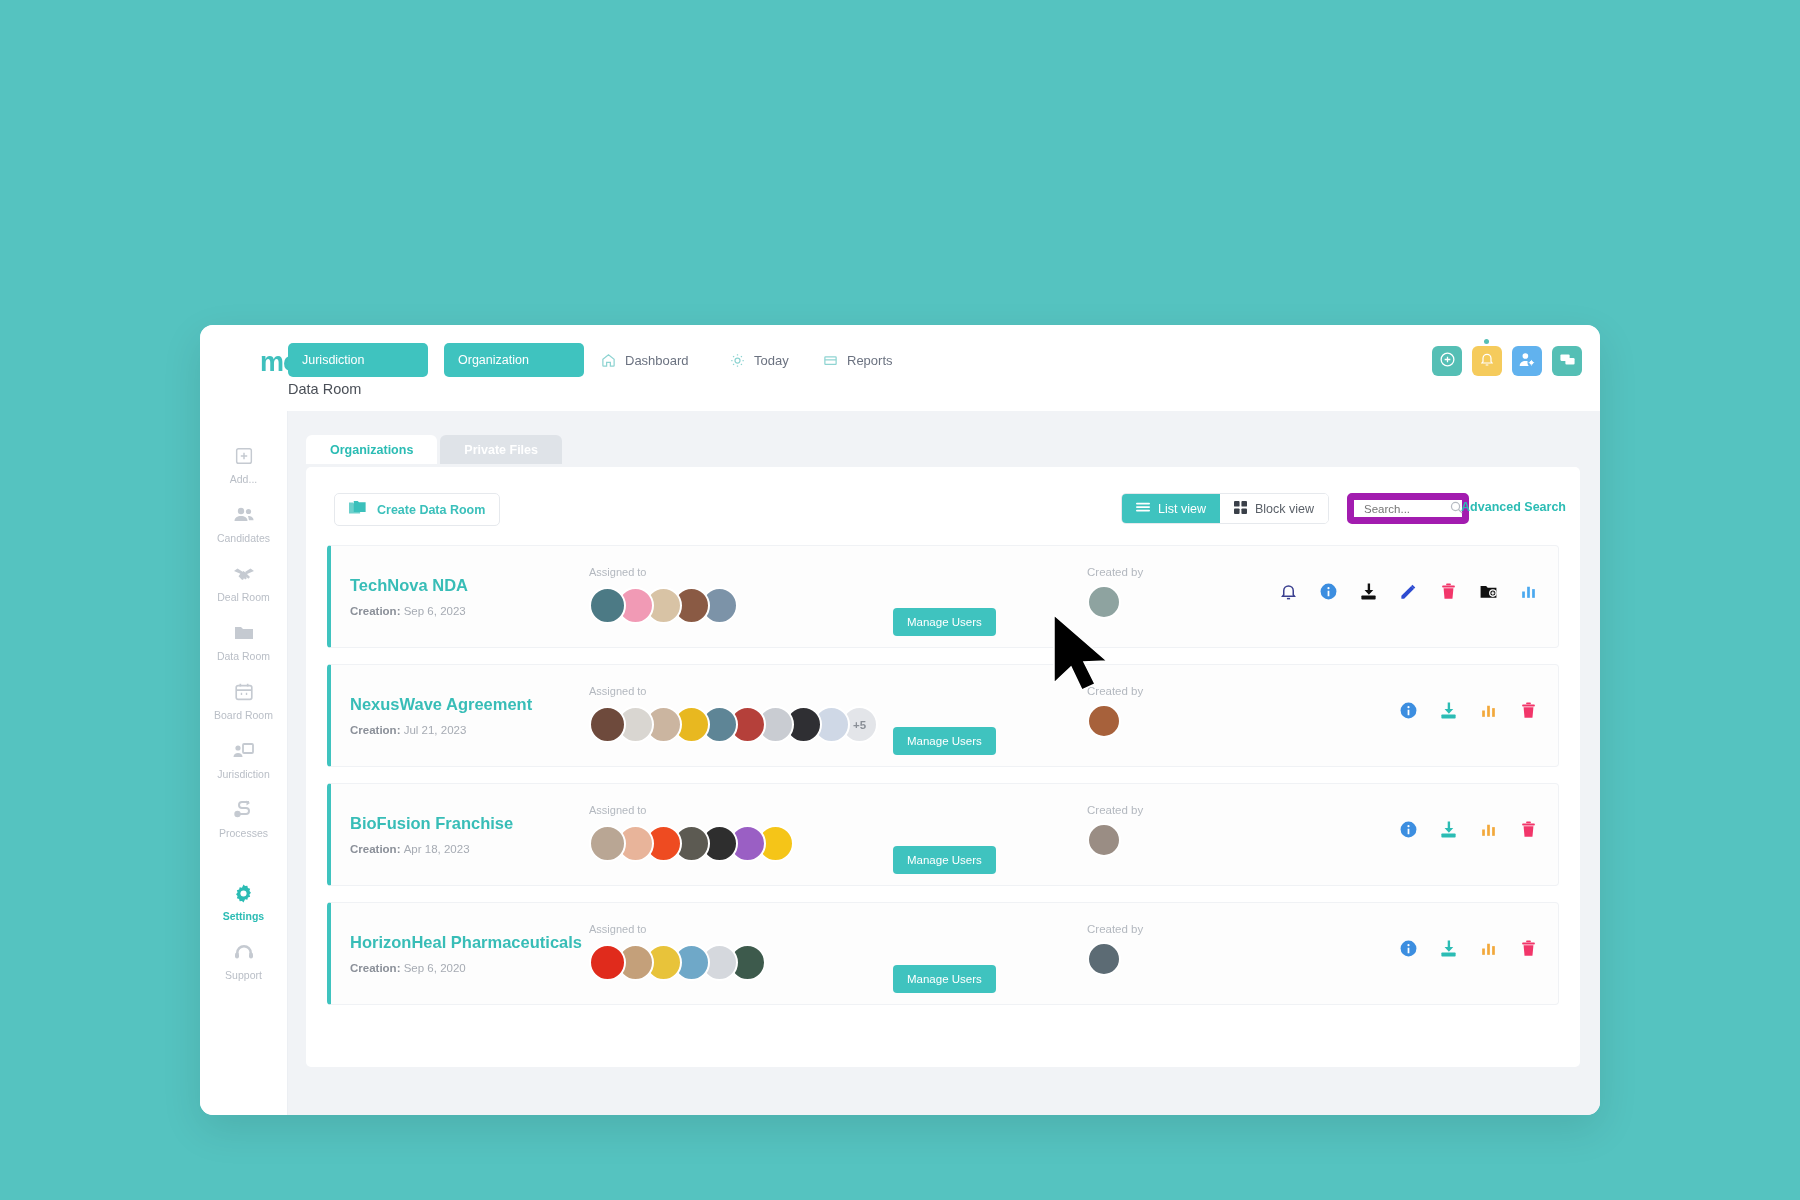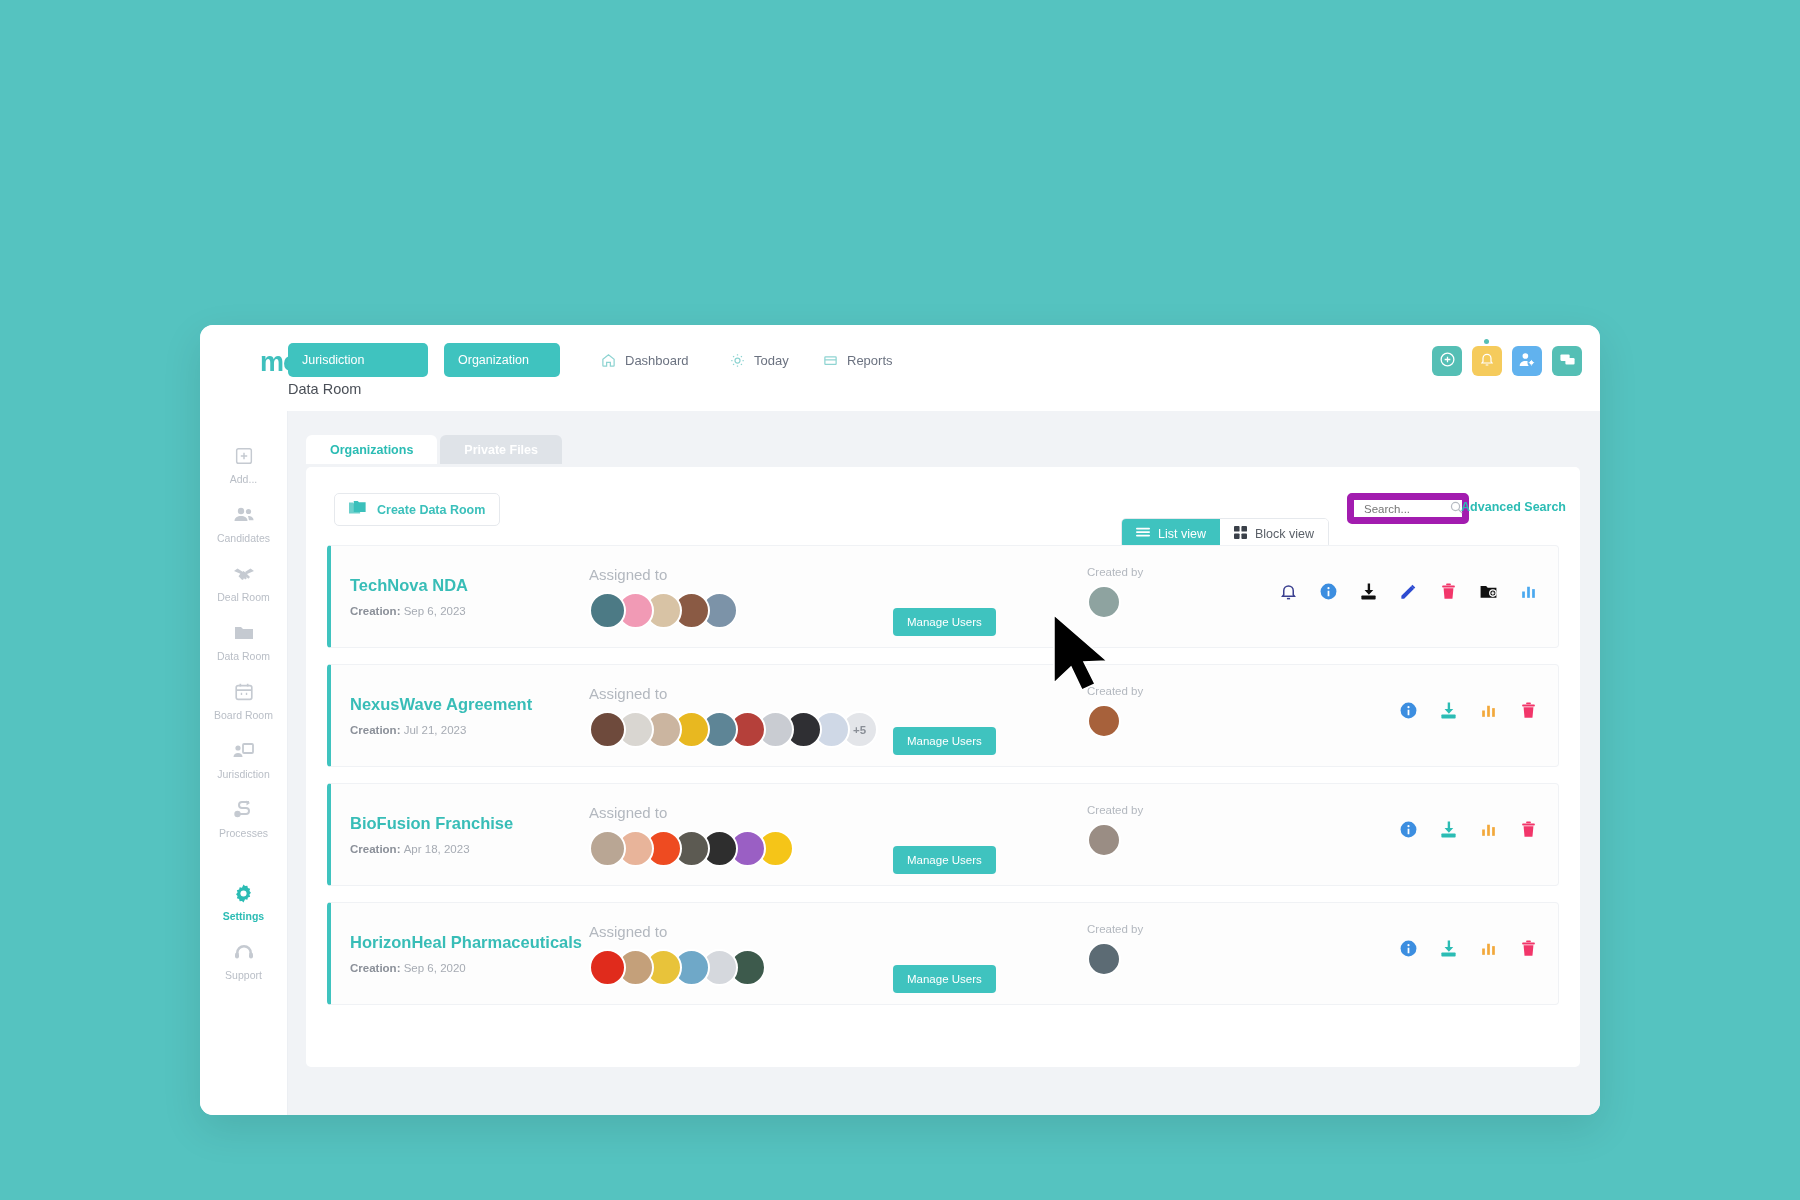--- a/index.html
+++ b/index.html
@@ -41,21 +41,21 @@
     position: absolute; left: 12px; top: 22px;
     font-size: 27px; font-weight: bold; color: #3fc0bd; letter-spacing: -1px; margin-left: 48px;
   }
   .pill {
     position: absolute; top: 18px; height: 34px;
     background: #3fc3bf; border-radius: 5px;
     display: flex; align-items: center; padding: 0 14px;
     color: #ffffff; font-size: 12.5px;
   }
   .pill.jur { left: 88px; width: 140px; }
-  .pill.org { left: 244px; width: 116px; }
+  .pill.org { left: 244px; width: 140px; }
 
   .navlink {
     position: absolute; top: 24px; height: 22px;
     display: flex; align-items: center; gap: 9px;
     font-size: 13px; color: #6b7280; font-weight: 500;
   }
   .navlink.dash { left: 401px; }
   .navlink.today { left: 530px; }
   .navlink.rep { left: 623px; }
   .navlink .ico { color: #8fd4d2; display: flex; }
@@ -113,21 +113,21 @@
 
   .toolbar { position: absolute; left: 0; top: 0; width: 100%; height: 74px; }
   .create-btn {
     position: absolute; left: 28px; top: 26px; height: 33px;
     background: #ffffff; border: 1px solid #e6e9ed; border-radius: 5px;
     display: flex; align-items: center; gap: 9px; padding: 0 14px;
     color: #3bc0bb; font-size: 12.5px; font-weight: bold;
   }
 
   .view-group { position: absolute; right: 251px; top: 26px; display: flex; height: 31px;
-    border: 1px solid #e6e9ed; border-radius: 5px; overflow: hidden; margin-top: 25px; }
+    border: 1px solid #e6e9ed; border-radius: 5px; overflow: hidden; }
   .view-btn { display: flex; align-items: center; gap: 8px; padding: 0 14px; font-size: 12.5px; }
   .view-btn.active { background: #3fc3bf; color: #ffffff; }
   .view-btn.idle { background: #ffffff; color: #5b6169; }
 
   .search-box {
     position: absolute; right: 111px; top: 26px; width: 122px; height: 31px;
     border: 7px solid #a21caf; border-radius: 5px; background: #fff;
     display: flex; align-items: center; justify-content: space-between; padding: 0 10px;
   }
   .search-box input {
@@ -146,21 +146,21 @@
     background: #fdfdfd; border: 1px solid #f0f2f5; border-radius: 4px;
     border-left: 4px solid #3fc3bf;
     display: flex; align-items: center;
   }
   .row-title-wrap { position: absolute; left: 19px; top: 30px; }
   .row-title { font-size: 16.5px; font-weight: bold; color: #38bdb7; }
   .row-creation { margin-top: 10px; font-size: 11.5px; color: #8b9099; font-weight: bold; }
   .row-creation span.val { color: #a6abb3; font-weight: normal; }
 
   .assigned { position: absolute; left: 258px; top: 20px; }
-  .assigned-label { font-size: 15px; color: #b3b8bf; margin-bottom: 9px; }
+  .assigned-label { font-size: 11px; color: #b3b8bf; margin-bottom: 9px; }
   .avatars { display: flex; align-items: center; }
   .av {
     width: 37px; height: 37px; border-radius: 50%;
     border: 2px solid #ffffff; margin-right: -9px; flex: none;
     background-size: cover;
   }
   .av-more {
     width: 37px; height: 37px; border-radius: 50%; background: #e3e5e9;
     border: 2px solid #fff; margin-right: -9px;
     display: flex; align-items: center; justify-content: center;

